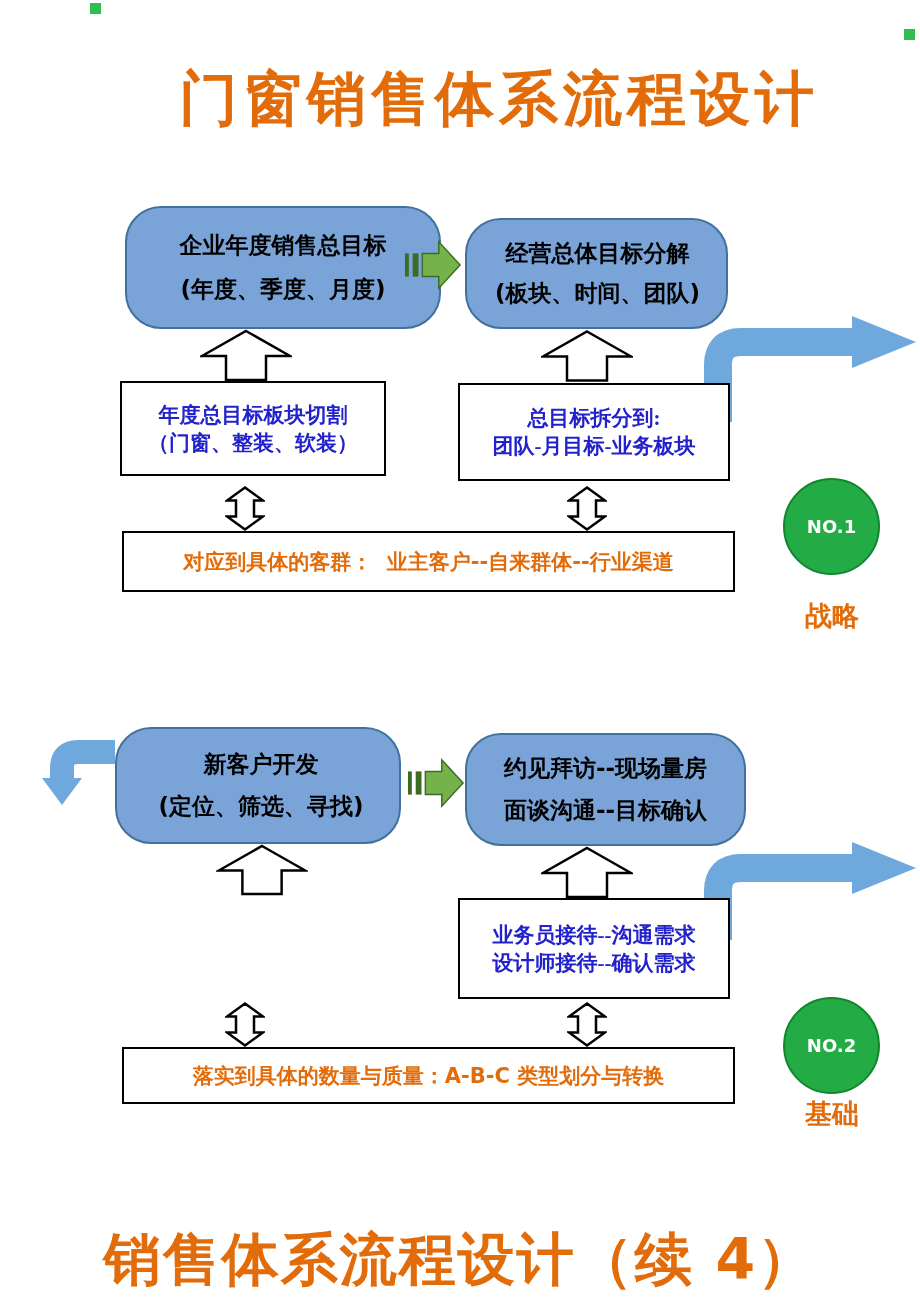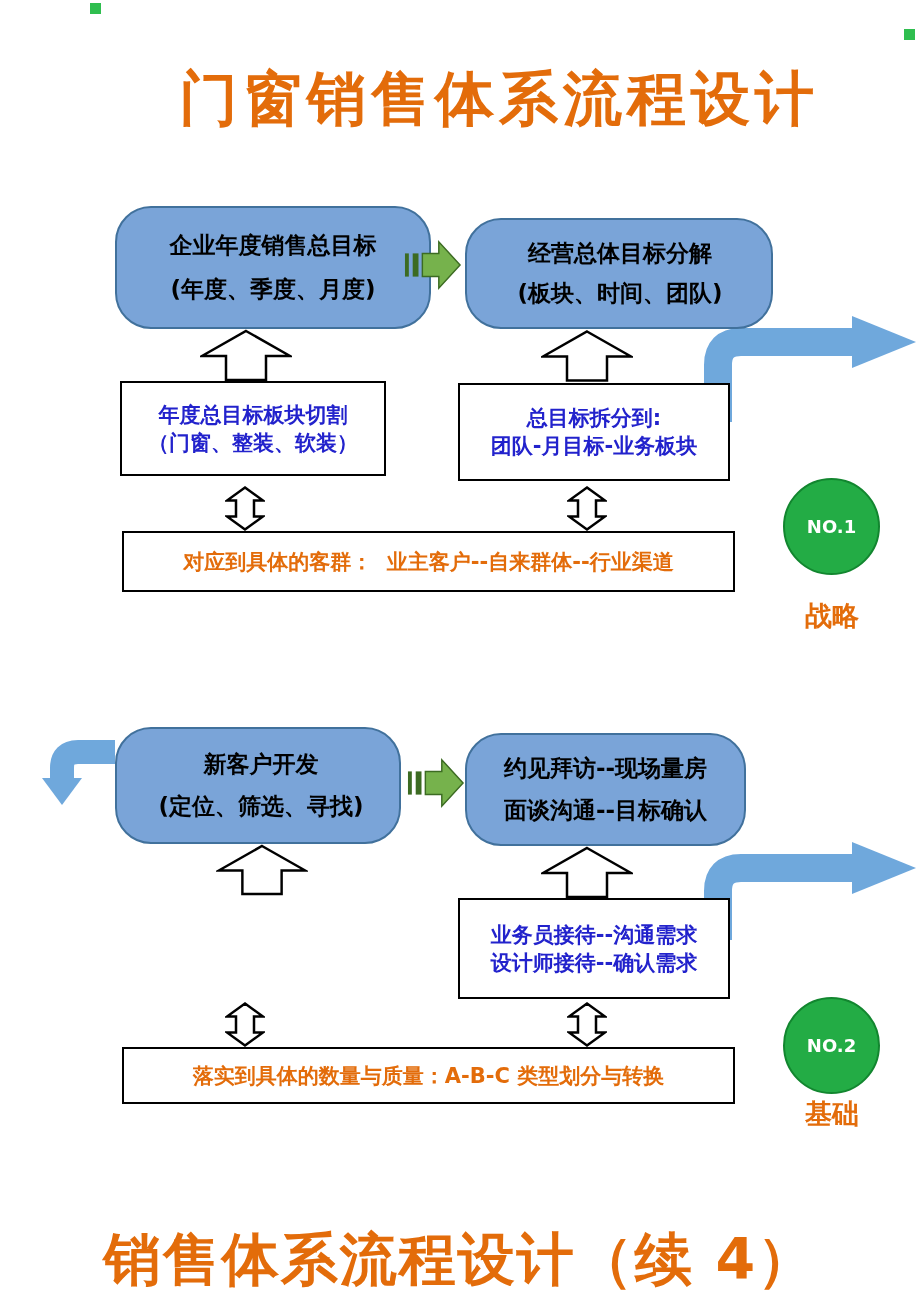--- a/index.html
+++ b/index.html
@@ -14,21 +14,21 @@
   .bluebox{position:absolute;background:var(--box-blue,#7AA4D8);
     border:2px solid var(--box-blue-border,#41719C);border-radius:36px;
     display:flex;flex-direction:column;justify-content:space-evenly;align-items:center;
     color:#000;font-weight:bold;font-size:23px;text-align:center;
     padding:8px 6px;box-sizing:border-box;}
   .bluebox .line{white-space:nowrap;}
 
   .notebox{position:absolute;background:#fff;border:2px solid #000;
     display:flex;flex-direction:column;justify-content:center;align-items:center;
     color:var(--note-text-blue,#2222CC);font-weight:bold;font-size:21px;text-align:center;
-    box-sizing:border-box;}
+    box-sizing:border-box;font-family:Liberation Serif, serif;}
 
   .widebox{position:absolute;background:#fff;border:2px solid #000;
     display:flex;align-items:center;justify-content:center;
     color:var(--accent-orange,#E36C0A);font-weight:bold;font-size:21px;text-align:right;
     box-sizing:border-box;}
   .widebox span{white-space:pre;}
 
   .badge{position:absolute;width:97px;height:97px;border-radius:50%;
     background:var(--badge-green,#23AC45);border:2px solid #12862F;
     display:flex;align-items:center;justify-content:center;
@@ -52,32 +52,32 @@
   <div class="corner-mark" style="left:90px;top:3px;"></div>
   <div class="corner-mark" style="left:904px;top:29px;"></div>
 
   <h1 class="title">门窗销售体系流程设计</h1>
 
   <svg class="icon" style="left:690px;top:314px;" width="230" height="112" viewBox="0 0 230 112">
     <path class="curve" stroke-width="28" d="M 28 108 L 28 51 Q 28 28 51 28 L 162 28"></path>
     <polygon class="curve-head" points="162,2 226,28 162,54"></polygon>
   </svg>
 
-  <div class="bluebox" style="left:115px;top:206px;width:316px;height:123px;">
+  <div class="bluebox" style="left:125px;top:206px;width:316px;height:123px;">
     <div class="line">企业年度销售总目标</div>
     <div class="line">(年度、季度、月度)</div>
   </div>
 
   <svg class="icon" style="left:404px;top:238px;" width="58" height="54" viewBox="0 0 60 54">
     <rect class="ga-stripe" x="1" y="15" width="4" height="24"></rect>
     <rect class="ga-stripe" x="9" y="15" width="6" height="24"></rect>
     <polygon class="ga-body" points="19,15 36,15 36,3 58,27 36,51 36,39 19,39"></polygon>
   </svg>
 
-  <div class="bluebox" style="left:465px;top:218px;width:308px;height:111px;padding-left:8px;">
+  <div class="bluebox" style="left:465px;top:218px;width:263px;height:111px;padding-left:8px;">
     <div class="line">经营总体目标分解</div>
     <div class="line">(板块、时间、团队)</div>
   </div>
 
   <svg class="icon" style="left:200px;top:329px;" width="92" height="53" viewBox="0 0 92 53">
     <polygon class="hollow" points="46,2 90,27 66,27 66,51 26,51 26,27 2,27"></polygon>
   </svg>
   <svg class="icon" style="left:541px;top:328px;" width="92" height="56" viewBox="0 0 92 53">
     <polygon class="hollow" points="46,2 90,27 66,27 66,51 26,51 26,27 2,27"></polygon>
   </svg>

